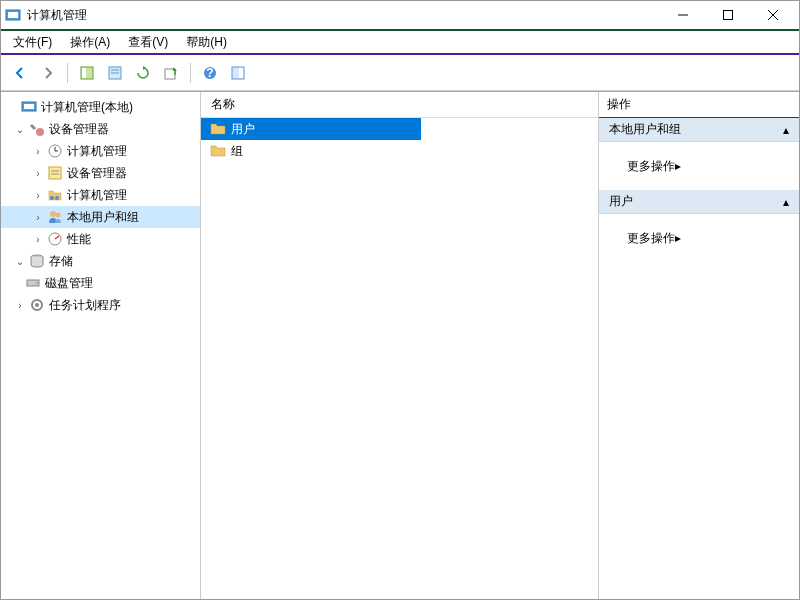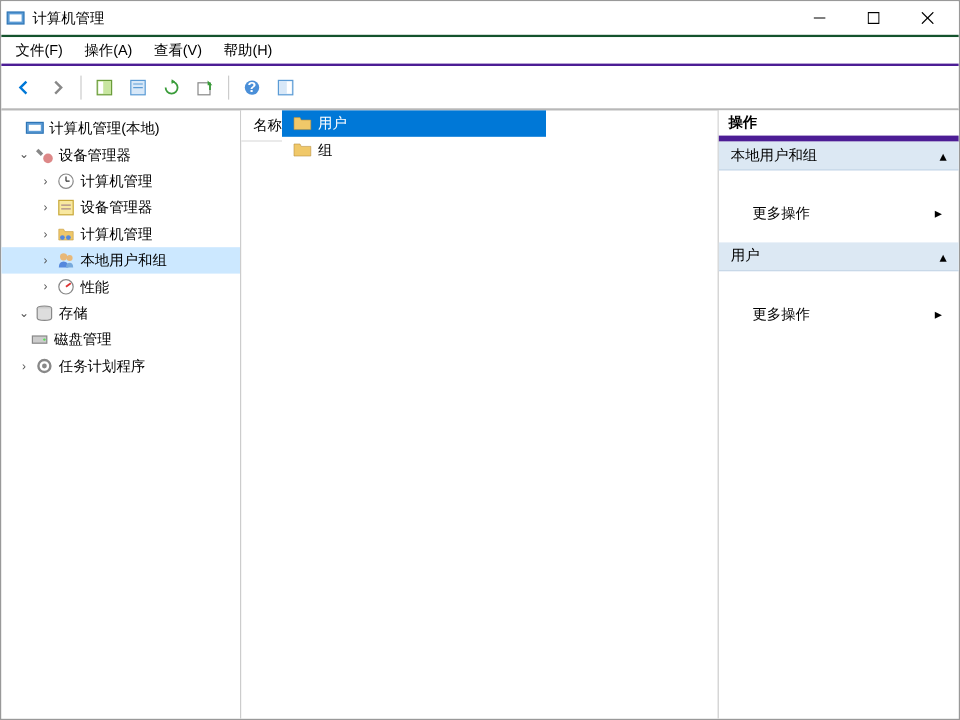--- a/index.html
+++ b/index.html
@@ -19,31 +19,31 @@
     .toolbar .sep { width: 1px; height: 20px; background: #ccc; margin: 0 4px; }
     
     .content { flex: 1; display: flex; border-top: 1px solid #aaa; }
     
     .tree-pane { width: 200px; border-right: 1px solid #ccc; padding: 4px 0; overflow: auto; }
     .tree-row { display: flex; align-items: center; height: 22px; padding-right: 4px; cursor: default; white-space: nowrap; }
     .tree-row.selected { background: #cce8ff; }
     .expander { width: 14px; height: 14px; display: flex; align-items: center; justify-content: center; margin-right: 2px; color: #555; font-size: 10px; }
     .node-icon { width: 16px; height: 16px; margin-right: 4px; display: flex; align-items: center; justify-content: center; }
     
-    .list-pane { flex: 1; border-right: 1px solid #ccc; display: flex; flex-direction: row; }
+    .list-pane { flex: 1; border-right: 1px solid #ccc; display: flex; flex-direction: column; }
     .list-header { height: 26px; border-bottom: 1px solid #ddd; display: flex; align-items: center; padding-left: 10px; background: #fff; }
     .list-body { flex: 1; }
     .list-row { height: 22px; display: flex; align-items: center; padding-left: 8px; cursor: default; }
     .list-row.selected { background: #0078d7; color: #fff; }
     .list-row .item-icon { width: 18px; height: 16px; margin-right: 4px; display: flex; align-items: center; justify-content: center; }
     
     .actions-pane { width: 200px; display: flex; flex-direction: column; }
-    .actions-header { height: 26px; display: flex; align-items: center; padding-left: 8px; background: #fff; border-bottom: 5px solid #4c1d95; font-weight: bold; }
+    .actions-header { height: 26px; display: flex; align-items: center; padding-left: 8px; background: #fff; border-bottom: 1px solid #4c1d95; font-weight: normal; }
     .actions-section-title { background: #dce8f3; height: 24px; display: flex; align-items: center; justify-content: space-between; padding: 0 10px; border-bottom: 1px solid #c8d8e8; }
-    .actions-link { height: 48px; display: flex; align-items: center; justify-content: space-between; padding: 0 14px 0 28px; cursor: default; margin-top: 12px; }
+    .actions-link { height: 48px; display: flex; align-items: center; justify-content: flex-start; padding: 0 14px 0 28px; cursor: default; }
     
     .folder-icon-svg { fill: #f0c869; stroke: #c49838; stroke-width: 0.5; }
   </style>
 </head>
 <body>
 
 <div class="titlebar">
   <span class="icon">
     <svg width="16" height="16" viewBox="0 0 16 16">
         <rect x="1" y="3" width="14" height="10" fill="#5b9bd5" stroke="#2e75b6"></rect>

